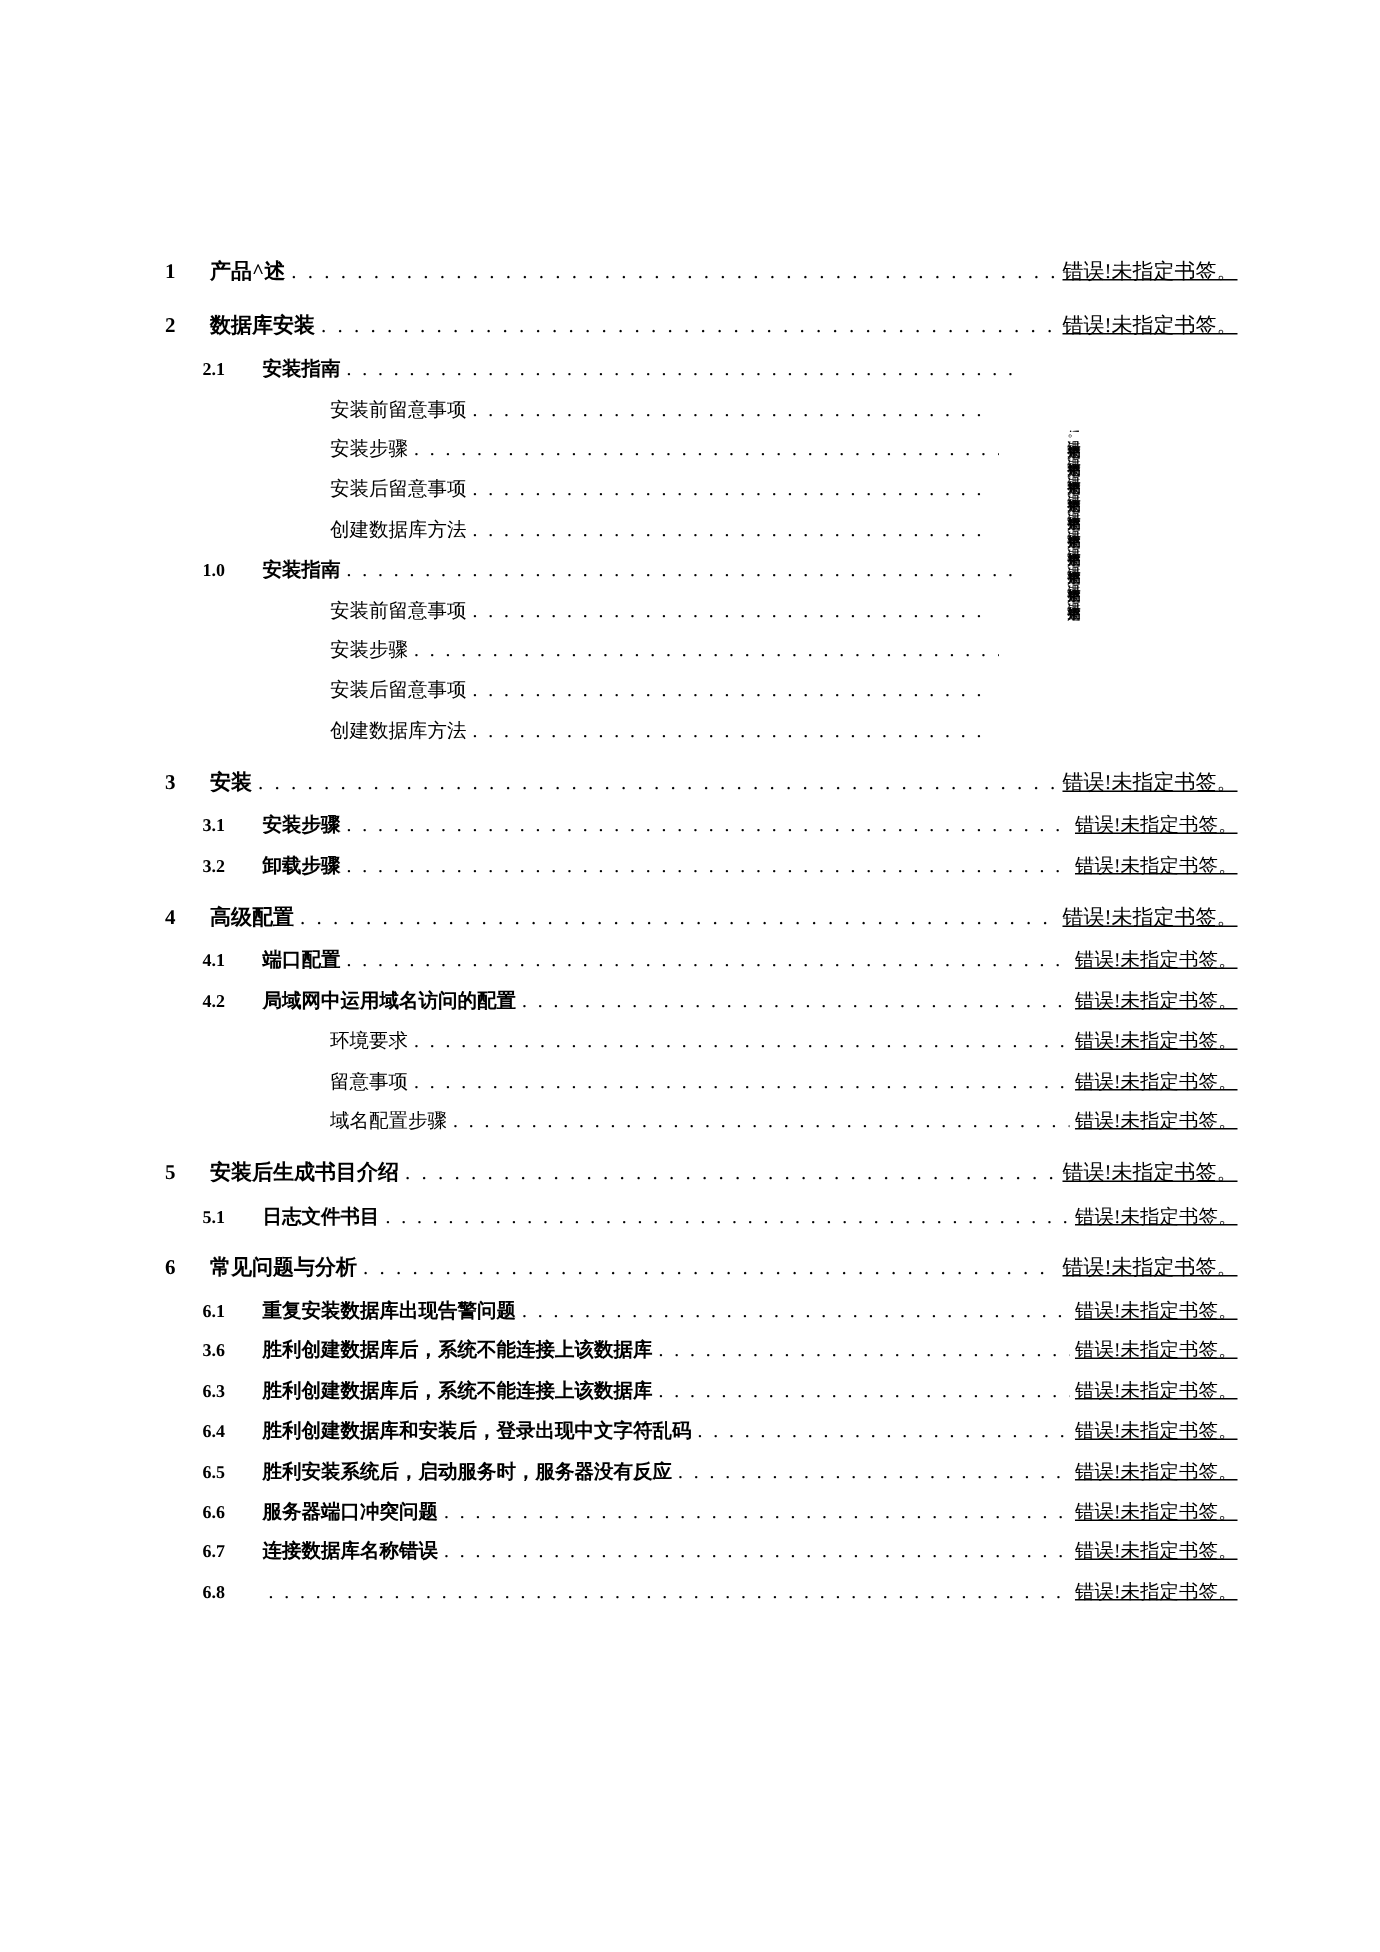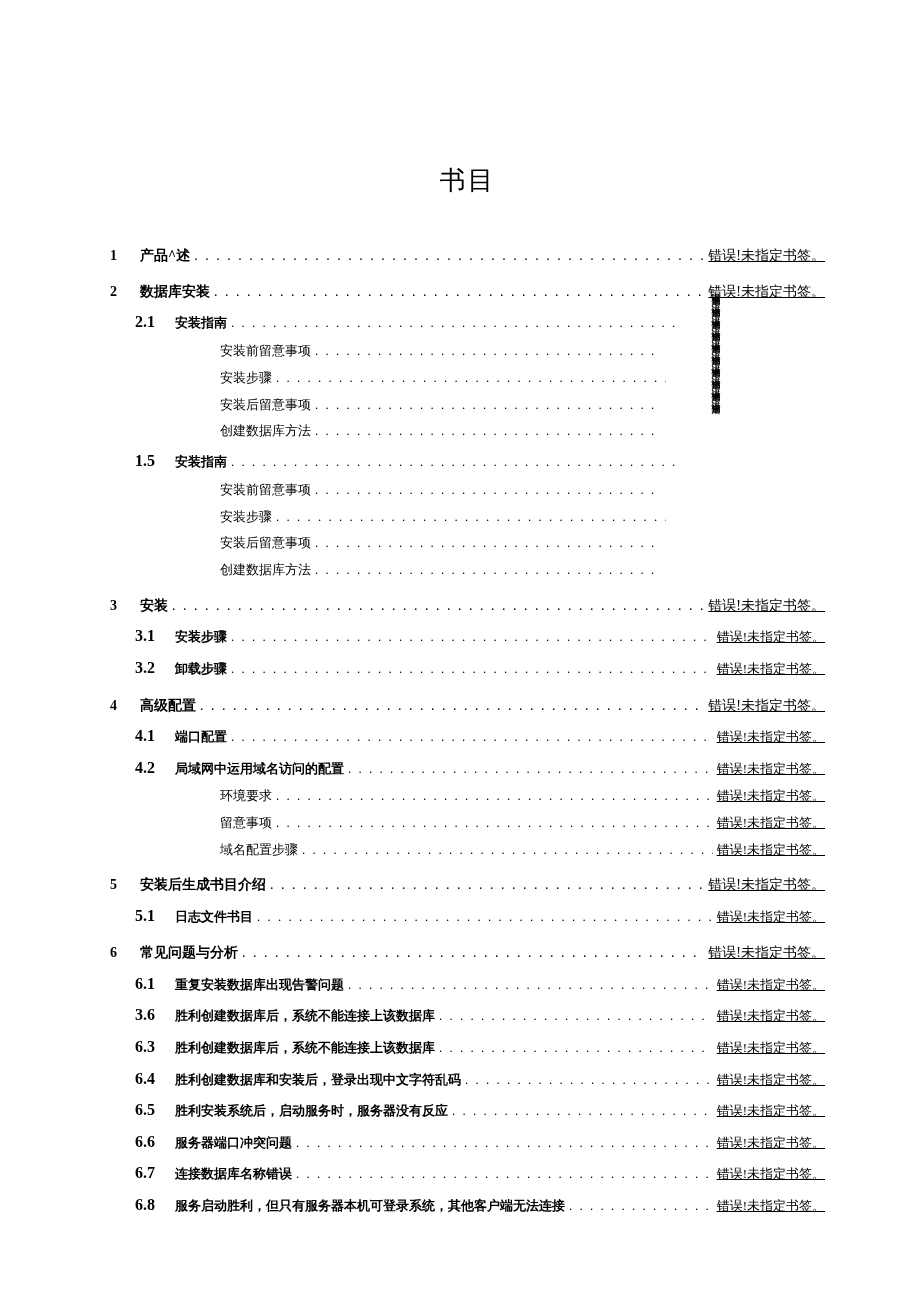--- a/index.html
+++ b/index.html
@@ -28,21 +28,21 @@
   .row {
     display: flex;
     align-items: baseline;
     white-space: nowrap;
     margin: 0;
     padding: 3px 0;
   }
   .row.lvl1 { font-weight: bold; margin-top: 8px; }
   .row.lvl1 .num { min-width: 30px; }
   .row.lvl2 { font-weight: bold; padding-left: 25px; font-size: 13px; }
-  .row.lvl2 .num { min-width: 40px; font-size: 16px; }
+  .row.lvl2 .num { min-width: 40px; font-size: 12px; }
   .row.lvl3 { padding-left: 110px; font-size: 13px; }
   .num { display: inline-block; }
   .label { }
   .leader {
     flex: 1 1 auto;
     overflow: hidden;
     font-weight: normal;
     letter-spacing: 2px;
     color: #000;
     padding: 0 4px;
@@ -69,21 +69,20 @@
   .short-leader {
     width: 450px;
     flex: 0 0 auto;
   }
 </style>
 </head>
 <body>
 
 <div class="page">
 
-  <h1 class="title">书目</h1>
 
   <div class="vert-block">错误!未指定书签。错误!未指定书签。错误!未指定书签。错误!未指定书签。错误!未指定书签。错误!未指定书签。错误!未指定书签。错误!未指定书签。错误!未指定书签。错误!未指定书签。</div>
 
   <div class="toc">
 
     <div class="row lvl1">
       <span class="num">1</span>
       <span class="label">产品^述</span>
       <span class="leader"></span>
       <span class="pageref">错误!未指定书签。</span>
@@ -112,21 +111,21 @@
     <div class="row lvl3">
       <span class="label">安装后留意事项</span>
       <span class="leader short-leader" style="width:340px"></span>
     </div>
     <div class="row lvl3">
       <span class="label">创建数据库方法</span>
       <span class="leader short-leader" style="width:340px"></span>
     </div>
 
     <div class="row lvl2">
-      <span class="num">1.5</span>
+      <span class="num">1.0</span>
       <span class="label">安装指南</span>
       <span class="leader short-leader"></span>
     </div>
     <div class="row lvl3">
       <span class="label">安装前留意事项</span>
       <span class="leader short-leader" style="width:340px"></span>
     </div>
     <div class="row lvl3">
       <span class="label">安装步骤</span>
       <span class="leader short-leader" style="width:390px"></span>
@@ -249,19 +248,18 @@
       <span class="pageref">错误!未指定书签。</span>
     </div>
     <div class="row lvl2">
       <span class="num">6.7</span>
       <span class="label">连接数据库名称错误</span>
       <span class="leader"></span>
       <span class="pageref">错误!未指定书签。</span>
     </div>
     <div class="row lvl2">
       <span class="num">6.8</span>
-      <span class="label">服务启动胜利，但只有服务器本机可登录系统，其他客户端无法连接</span>
       <span class="leader"></span>
       <span class="pageref">错误!未指定书签。</span>
     </div>
 
   </div>
 </div>
 
 </body></html>

